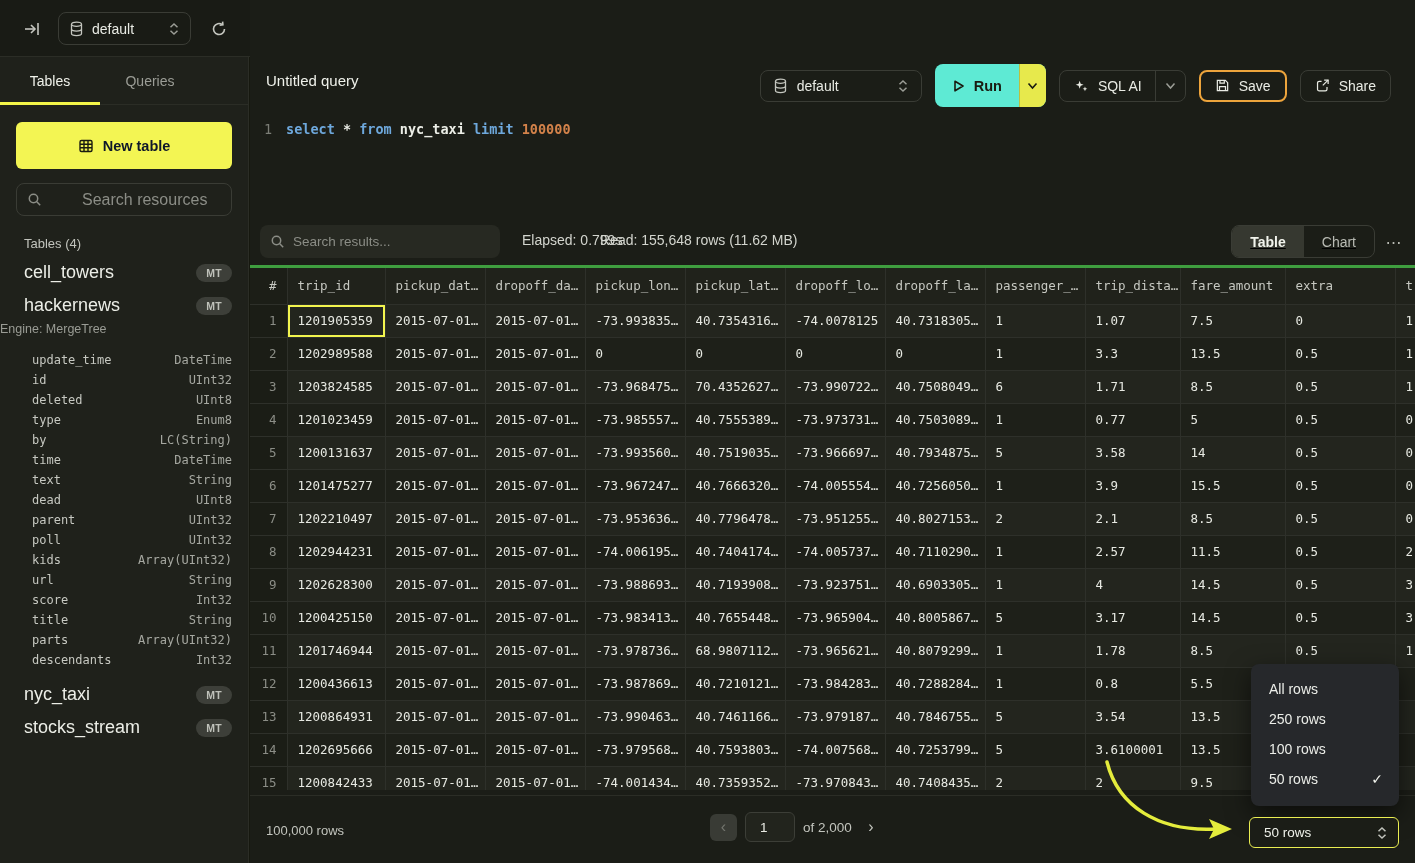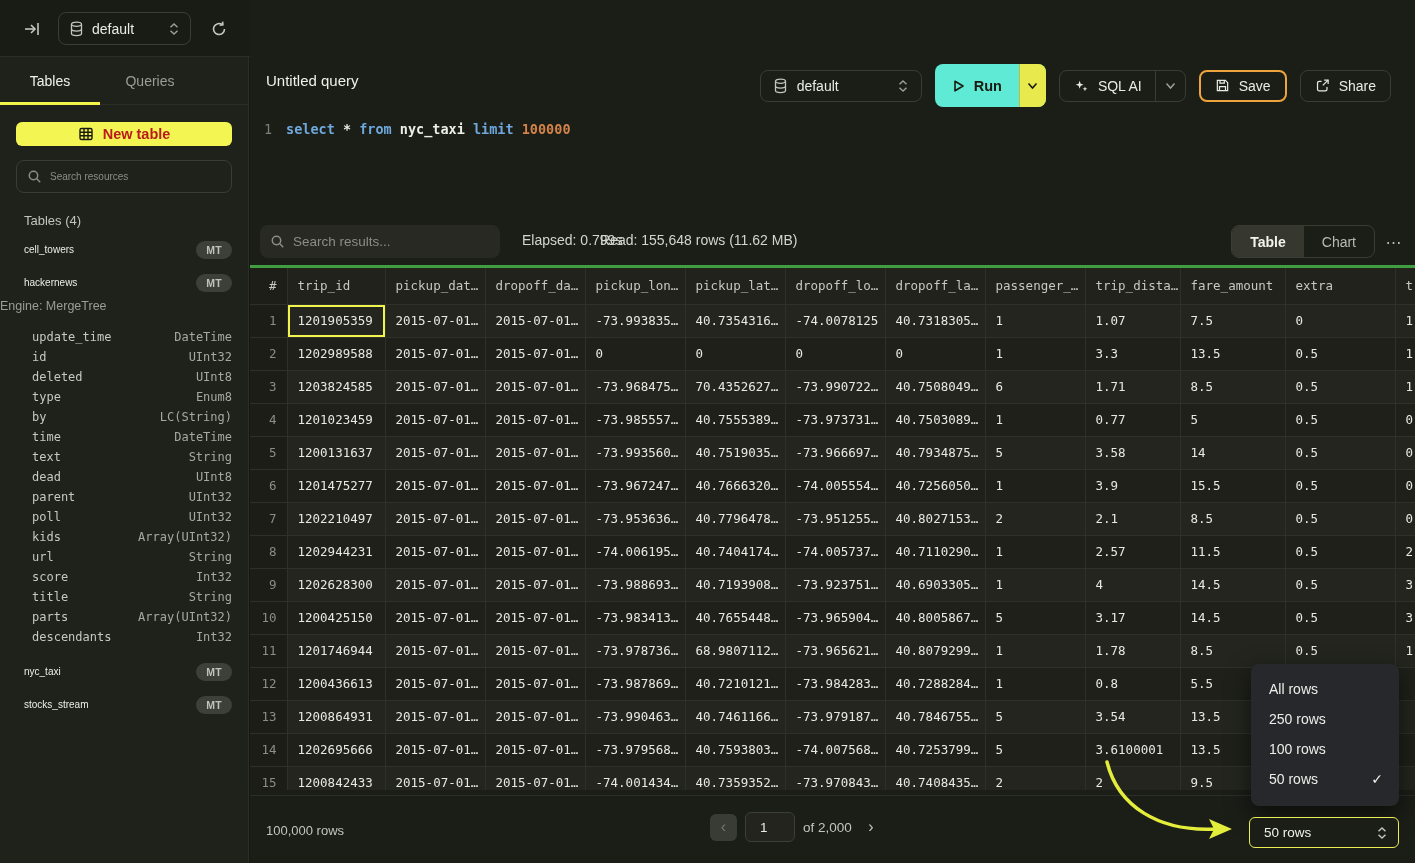--- a/index.html
+++ b/index.html
@@ -31,32 +31,32 @@
 
   
   .sidebar { position:absolute; left:0; top:57px; width:249px; height:806px;
              background:#1f211b; border-right:1px solid #2b2d26; }
   .side-tabs { height:48px; display:flex; border-bottom:1px solid #2b2d26; position:relative; }
   .side-tab { width:100px; display:flex; align-items:center; justify-content:center;
               font-size:14px; color:#9b9d96; cursor:pointer; }
   .side-tab.active { color:#f0f2eb; }
   .side-tab-underline { position:absolute; left:0; bottom:-1px; width:100px; height:3px;
                         background:#f3f549; }
-  .new-table-btn { margin:17px 16px 0 16px; height:24px; background:#f3f553; border-radius:6px;
+  .new-table-btn { margin:17px 16px 0 16px; height:47px; background:#f3f553; border-radius:6px;
                    display:flex; align-items:center; justify-content:center; gap:9px;
-                   color:#b91c1c; font-size:14.5px; font-weight:600; cursor:pointer; }
+                   color:#0f172a; font-size:14.5px; font-weight:600; cursor:pointer; }
   .search-box { margin:14px 16px 0 16px; height:33px; border:1px solid #3a3c35; border-radius:8px;
                 display:flex; align-items:center; gap:8px; padding:0 10px; }
   .search-box input { background:transparent; border:none; outline:none; color:#ef4444;
-                      font-size:10px; width:100%; font-family:"Liberation Sans",sans-serif; }
+                      font-size:16px; width:100%; font-family:"Liberation Sans",sans-serif;margin-left:32px; }
   .search-box input::placeholder { color:#8b8d86; }
   .side-section { margin:20px 0 0 24px; height:20px; font-size:13px; color:#c2c4bd; }
   .stable-row { display:flex; align-items:center; justify-content:space-between;
                 height:33px; padding:0 16px 0 24px; cursor:pointer; }
-  .stable-row .tname { font-size:10px; color:#eceee7; }
+  .stable-row .tname { font-size:18px; color:#eceee7; }
   .badge { background:#3d3f39; color:#bfc1ba; border-radius:10px; font-size:10.5px;
            font-weight:700; padding:3px 10px; letter-spacing:.3px; }
   .engine-line { height:20px; font-size:12.5px; color:#9a9c95; }
   .scol-list { margin-top:8px; }
   .scol { display:flex; justify-content:space-between; align-items:center;
           height:20px; padding:0 16px 0 32px; font-family:"DejaVu Sans Mono",monospace;
           font-size:12px; }
   .scol-n { color:#c6c8c1; }
   .scol-t { color:#a6a8a1; }
   .gap8 { height:8px; }
@@ -99,21 +99,21 @@
   .results-search { position:absolute; left:10px; top:0; width:240px; height:33px;
                     background:#272922; border-radius:8px; display:flex; align-items:center;
                     gap:8px; padding:0 10px; }
   .results-search input { background:transparent; border:none; outline:none; color:#d8dad3;
                           font-size:13.5px; width:100%; font-family:"Liberation Sans",sans-serif; }
   .results-search input::placeholder { color:#8b8d86; }
   .stat { position:absolute; top:7px; font-size:14px; color:#d3d5ce; }
   .stat.elapsed { left:272px; }
   .stat.read { left:350px; }
   .view-toggle { position:absolute; right:40px; top:0; height:33px; border:1px solid #3a3c35;
-                 border-radius:8px; display:flex; overflow:hidden; }
+                 border-radius:8px; display:flex; overflow:hidden;text-decoration:underline; }
   .vt-seg { padding:0 18px; display:flex; align-items:center; font-size:14px; color:#b9bbb4;
             cursor:pointer; }
   .vt-seg.active { background:#363830; color:#f2f4ed; font-weight:600; }
   .more-dots { position:absolute; right:8px; top:5px; width:26px; height:24px; color:#b9bbb4;
                font-size:16px; display:flex; align-items:center; justify-content:center;
                cursor:pointer; letter-spacing:1px; }
 
   
   .progress-line { position:absolute; left:0; top:265px; width:1165px; height:3px; background:#3f9e3f; }
   .table-wrap { position:absolute; left:0; top:268px; width:1165px; height:522px; overflow:hidden; }

